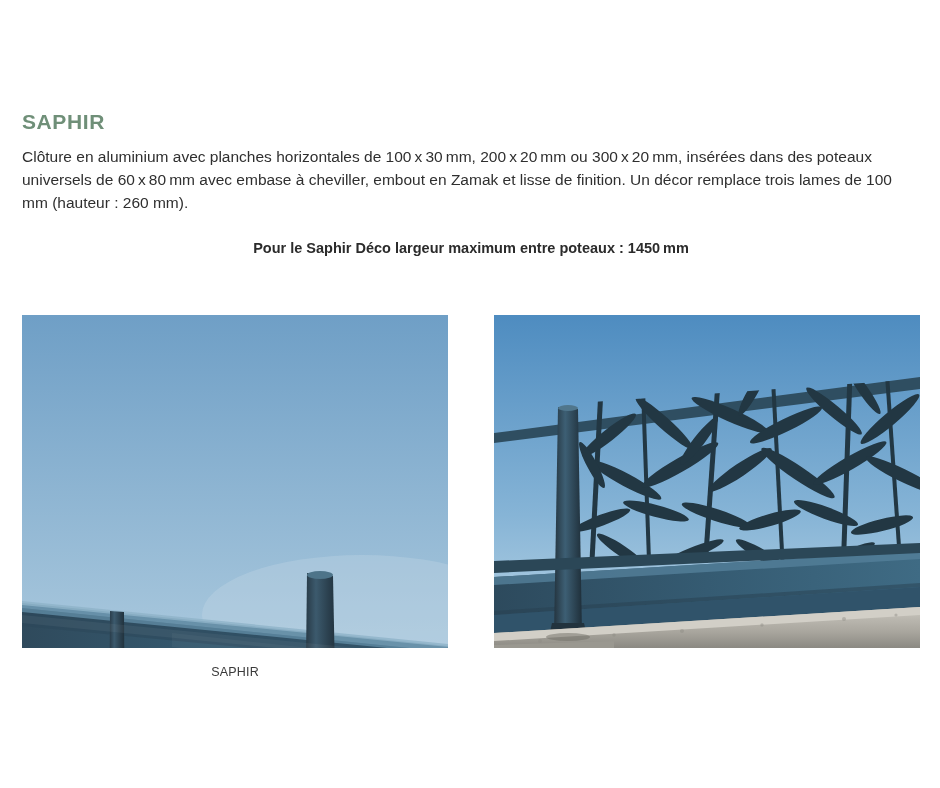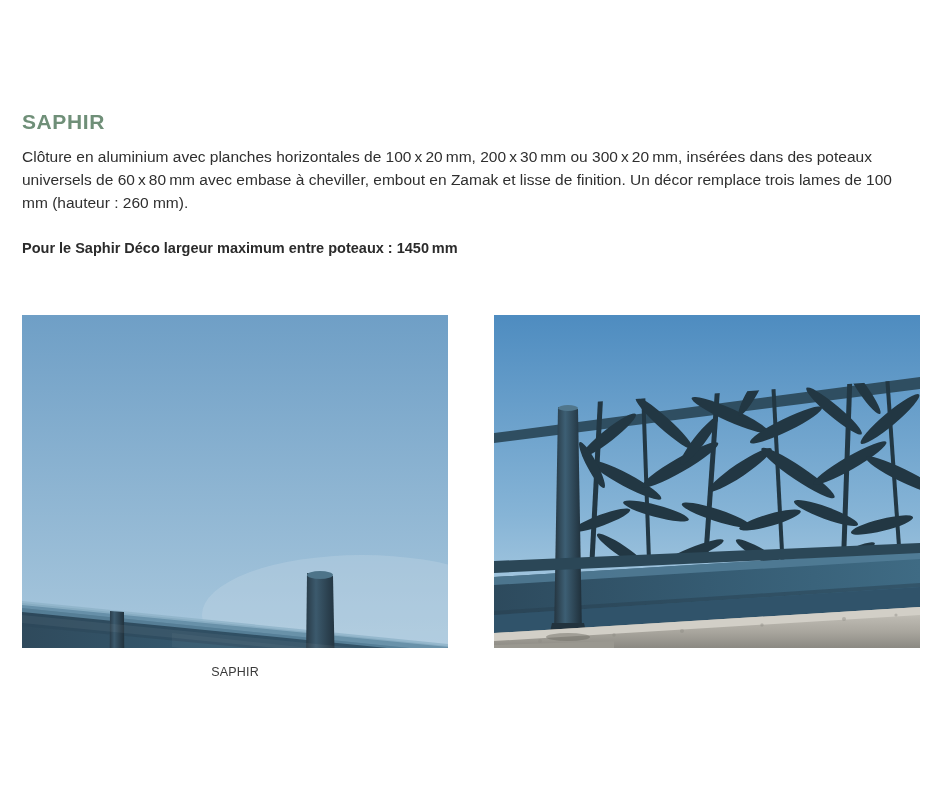--- a/index.html
+++ b/index.html
@@ -41,20 +41,21 @@
     line-height: 1.47;
     color: #2f2f2f;
     margin: 0;
     width: 898px;
   }
   .note {
     font-size: 14.5px;
     font-weight: bold;
     color: #2b2b2b;
     margin: 26px 0 0 0;
+    text-align: center;
   }
   .figures {
     position: absolute;
     left: 22px;
     top: 303px;
     width: 898px;
     display: flex;
     gap: 46px;
   }
   .figure {
@@ -76,21 +77,21 @@
   }
   svg { display: block; }
 </style>
 </head>
 <body>
 
 <div class="page">
 
   <div class="content">
     <h1 class="title">SAPHIR</h1>
-    <p class="body-text">Clôture en aluminium avec planches horizontales de 100 x 20 mm, 200 x 30 mm ou 300 x 20 mm, insérées dans des poteaux universels de 60 x 80 mm avec embase à cheviller, embout en Zamak et lisse de finition. Un décor remplace trois lames de 100 mm (hauteur : 260 mm).</p>
+    <p class="body-text">Clôture en aluminium avec planches horizontales de 100 x 30 mm, 200 x 20 mm ou 300 x 20 mm, insérées dans des poteaux universels de 60 x 80 mm avec embase à cheviller, embout en Zamak et lisse de finition. Un décor remplace trois lames de 100 mm (hauteur : 260 mm).</p>
     <p class="note">Pour le Saphir Déco largeur maximum entre poteaux : 1450 mm</p>
   </div>
 
   <div class="figures">
 
     <div class="figure">
       <div class="photo">
         <svg width="426" height="333" viewBox="0 0 426 333" xmlns="http://www.w3.org/2000/svg" aria-hidden="true">
           <defs>
             <linearGradient id="skyA" x1="0" y1="0" x2="0" y2="1">

